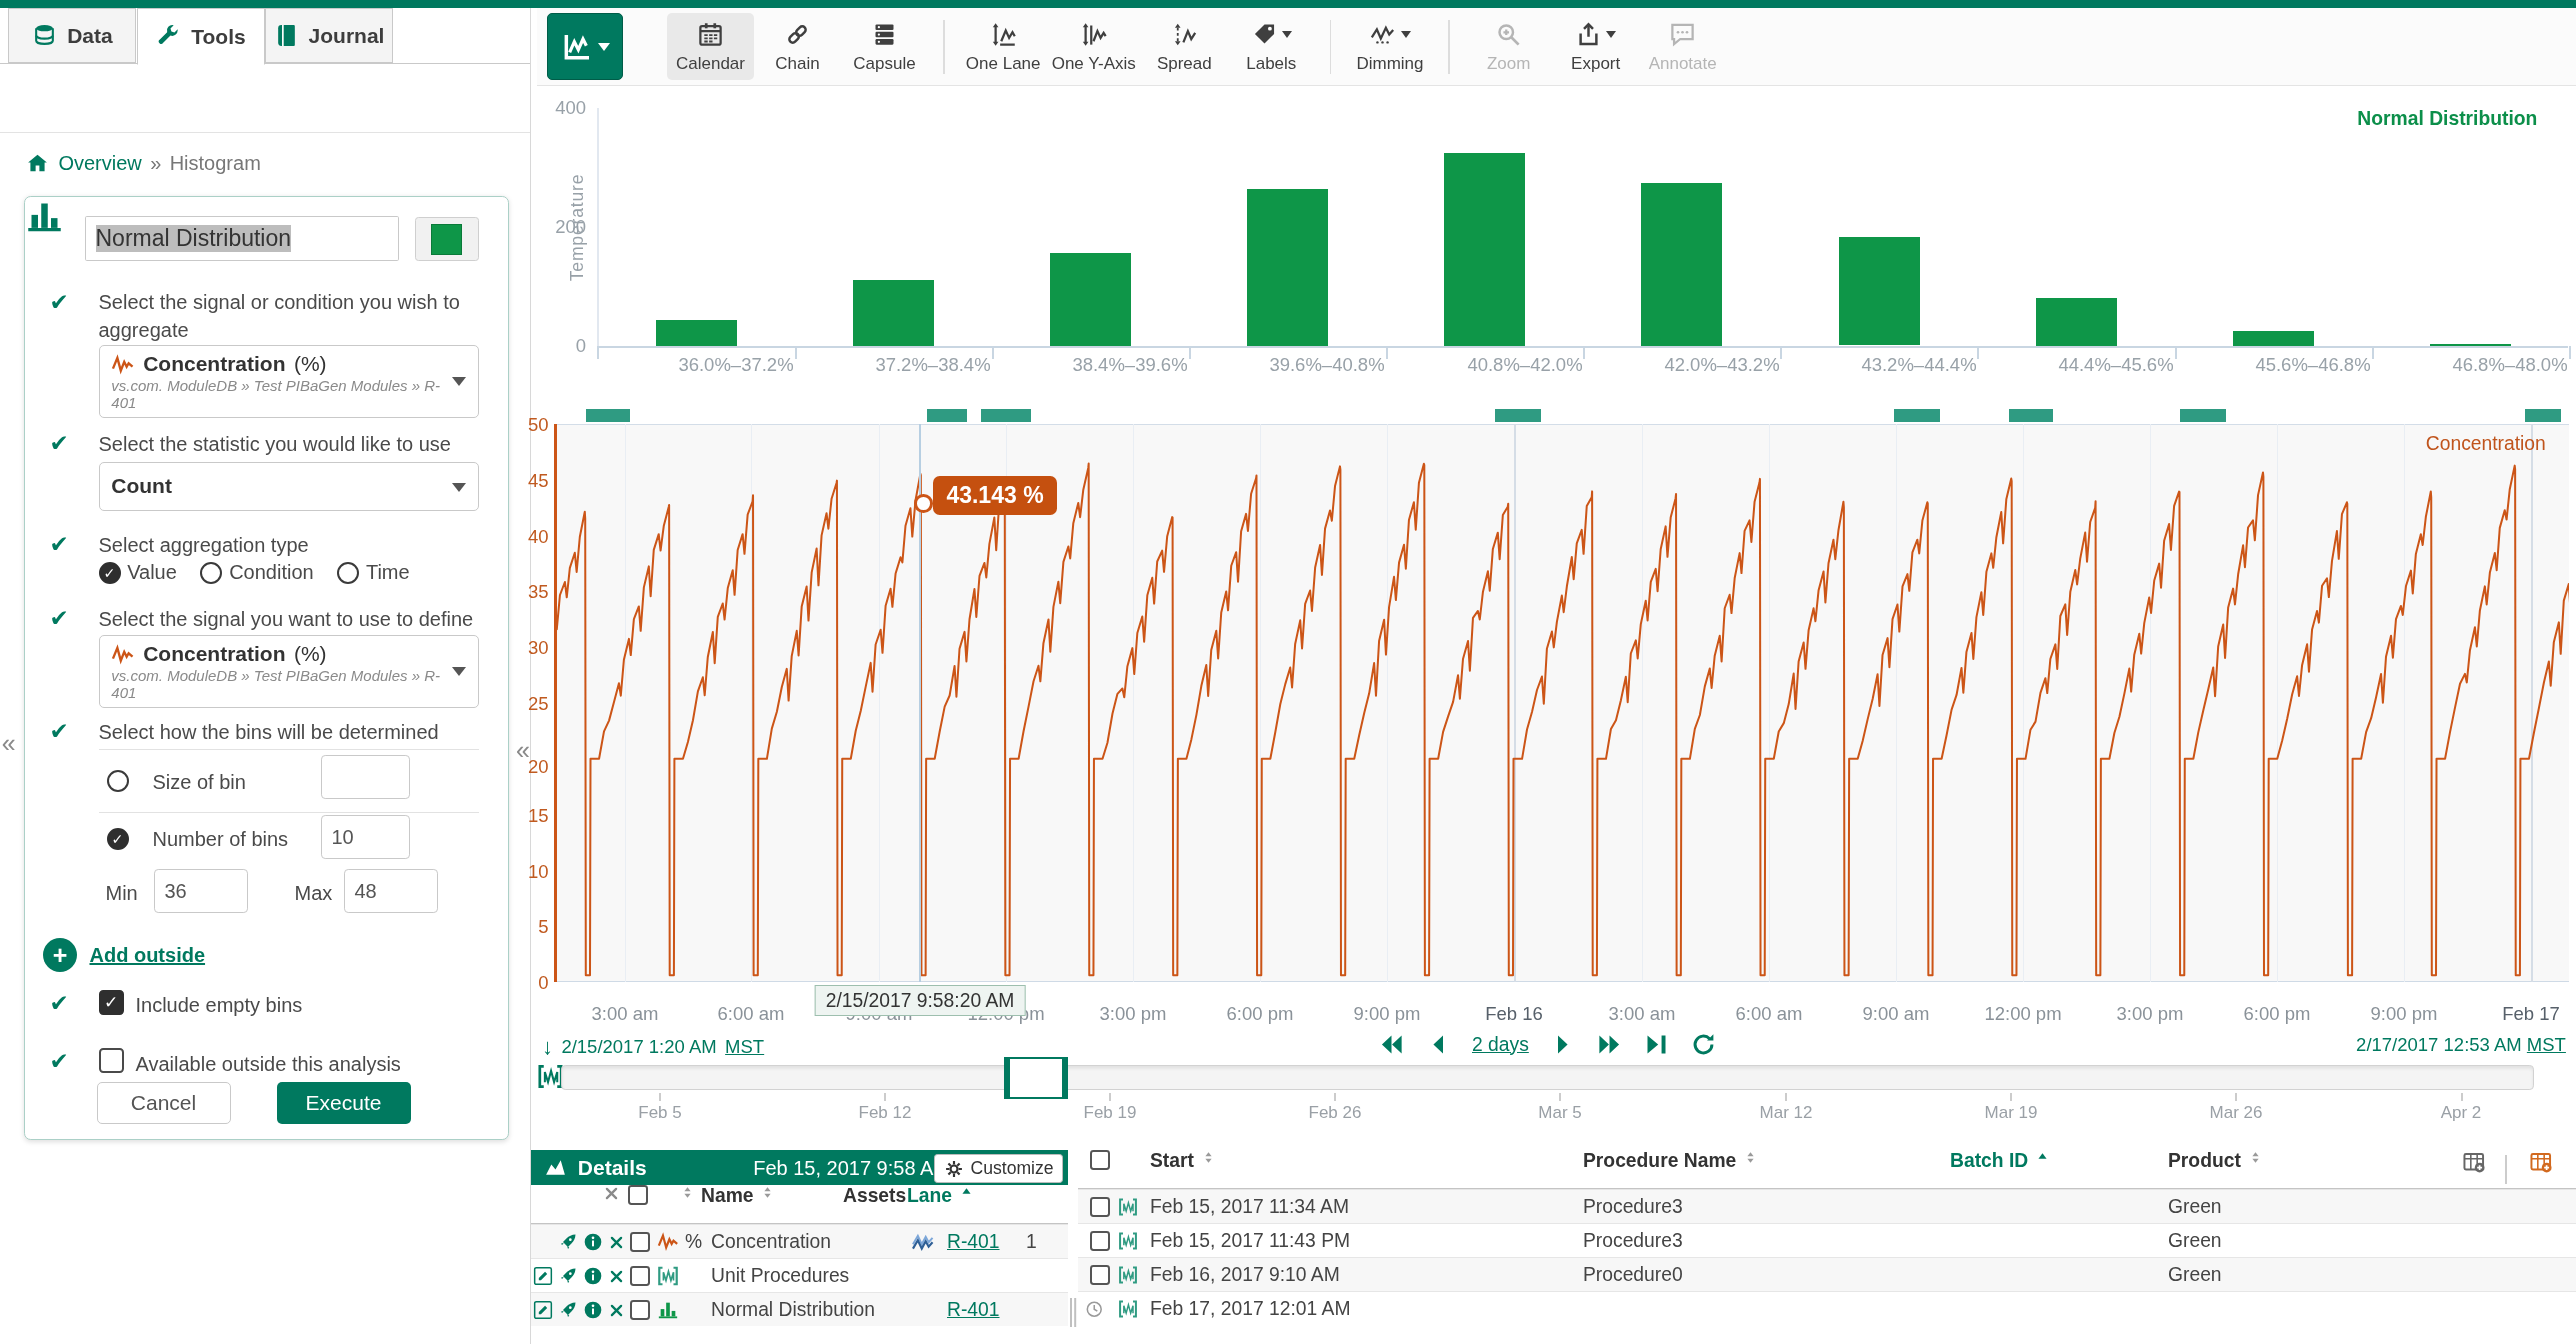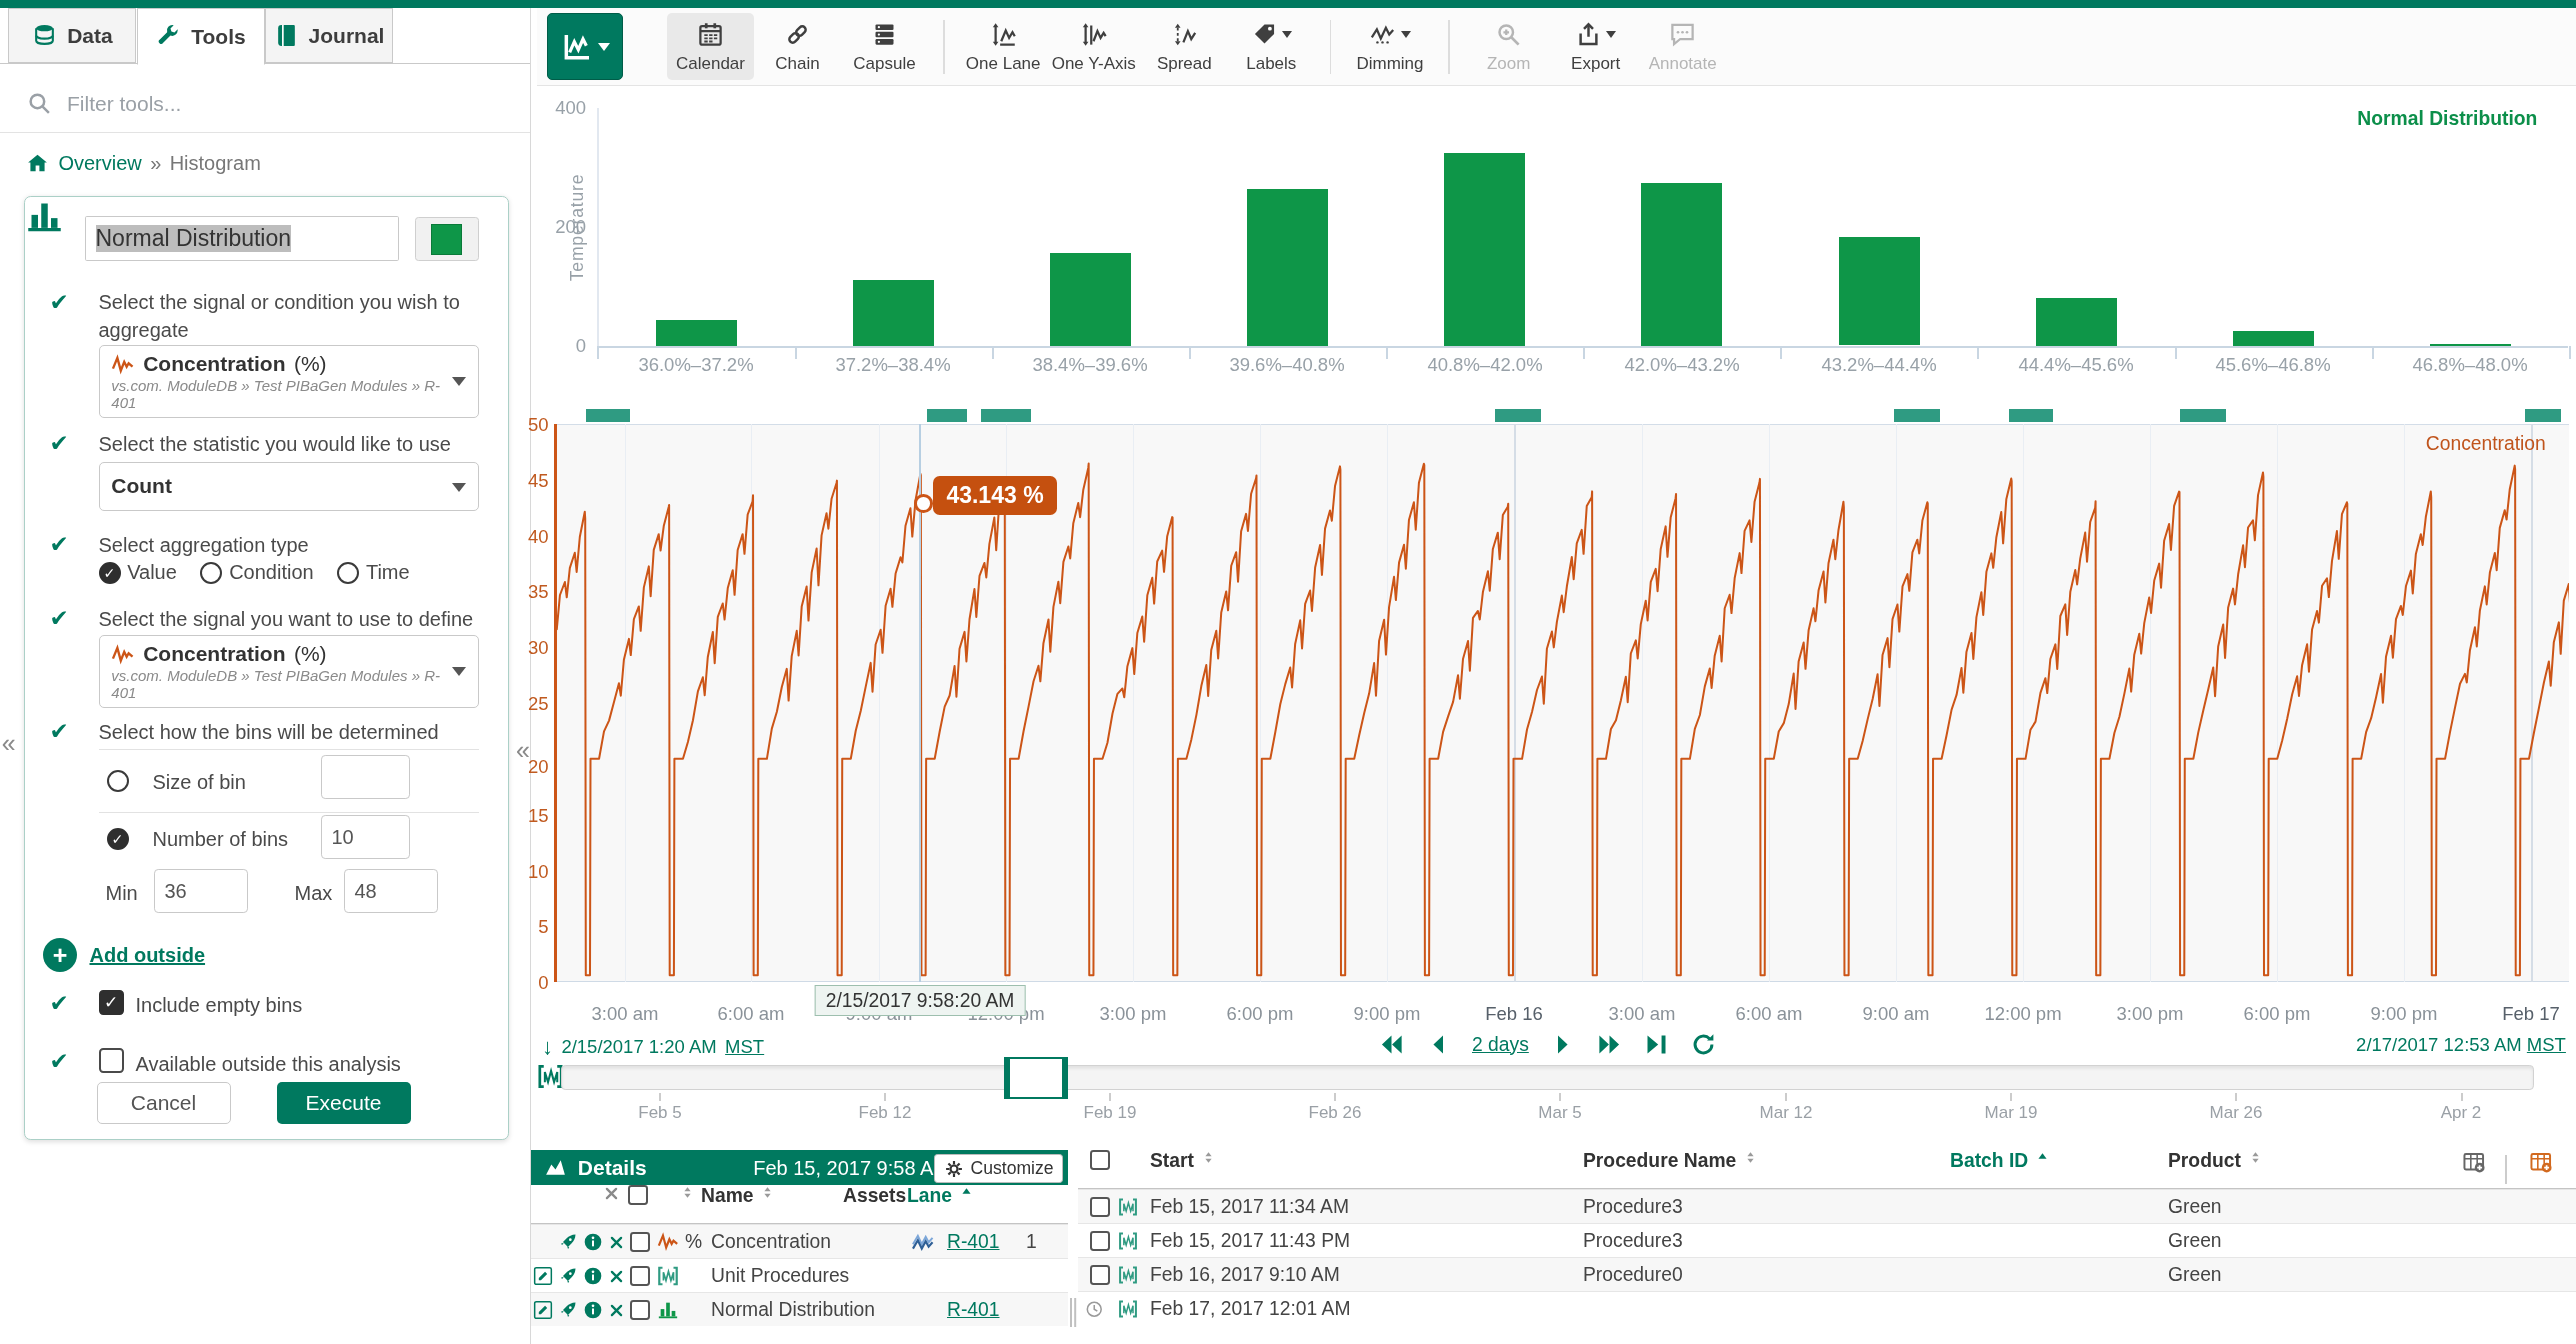--- a/index.html
+++ b/index.html
@@ -68,21 +68,21 @@
 
   
   .hist{position:absolute;left:0;right:6.7px;top:76px;height:319px;}
   .hist-legend{position:absolute;right:32px;top:23.5px;color:#0c8f4a;font-weight:bold;font-size:19.3px;}
   .hist-ylabel{position:absolute;left:-52px;top:133px;width:185px;text-align:center;transform:rotate(-90deg);color:#98a1a8;font-size:17.6px;letter-spacing:0.8px;}
   .hist-axis{position:absolute;left:60px;top:23.5px;width:1.7px;height:238px;background:#e2e8f0;}
   .hist-base{position:absolute;left:60px;top:262px;height:1.7px;background:#c9d6e2;}
   .hbar{position:absolute;background:#0e9648;}
   .hxt{position:absolute;top:262px;width:1.7px;height:12.6px;background:#c9d6e2;}
   .hyt{position:absolute;left:0;width:49px;text-align:right;font-size:18.5px;color:#98a1a8;}
-  .hxl{position:absolute;top:270px;font-size:18.5px;color:#98a1a8;transform:translateX(-50%);white-space:nowrap;}
+  .hxl{position:absolute;top:270px;font-size:18.5px;color:#98a1a8;transform:translateX(-50%);white-space:nowrap;margin-left:40px;}
 
   
   .lane{position:absolute;left:0;right:6.7px;top:395px;height:21px;}
   .lanebar{position:absolute;top:5.9px;height:12.6px;background:#2f9b82;}
 
   
   .trend{position:absolute;left:0;right:6.7px;top:416px;height:558px;}
   .tplot{position:absolute;left:17px;right:0;top:0;bottom:0;background:#f8f8f8;border-top:1.7px solid #d3dde8;border-bottom:1.7px solid #cfdae6;box-sizing:border-box;}
   .tyaxis{position:absolute;left:17px;top:0;bottom:0;width:2.5px;background:#cc5517;}
   .tylab{position:absolute;left:-28.5px;width:40px;text-align:right;font-size:18.5px;color:#c05a20;}
@@ -168,27 +168,20 @@
           <span class="ticn">
             <svg width="25" height="25" viewBox="0 0 24 24" style="color:currentColor">
               <path d="M7 2h12a1 1 0 0 1 1 1v18a1 1 0 0 1-1 1H7a3 3 0 0 1-3-3V5a3 3 0 0 1 3-3z" fill="currentColor"></path>
               <path d="M8.5 2v20" stroke="#fff" stroke-width="1.6"></path>
             </svg>
           </span>
           <span>Journal</span>
         </div>
       </div>
 
-    <div class="filter-row">
-      <svg width="25" height="25" viewBox="0 0 24 24" style="color:#9aa0a6">
-          <circle cx="10" cy="10" r="6.5" fill="none" stroke="currentColor" stroke-width="2.4"></circle>
-          <path d="M15 15l6 6" stroke="currentColor" stroke-width="2.4"></path>
-        </svg>
-      <div>Filter tools...</div>
-    </div>
     <div class="sb-div"></div>
 
     <div class="breadcrumb">
       <svg width="25" height="25" viewBox="0 0 24 24" style="color:#00795f">
           <path d="M12 3.5 21 11h-2.2v8.5h-5V14h-3.6v5.5h-5V11H3z" fill="currentColor"></path>
         </svg>
       <span class="blink">Overview</span>
       <span>»</span>
       <span>Histogram</span>
     </div>

